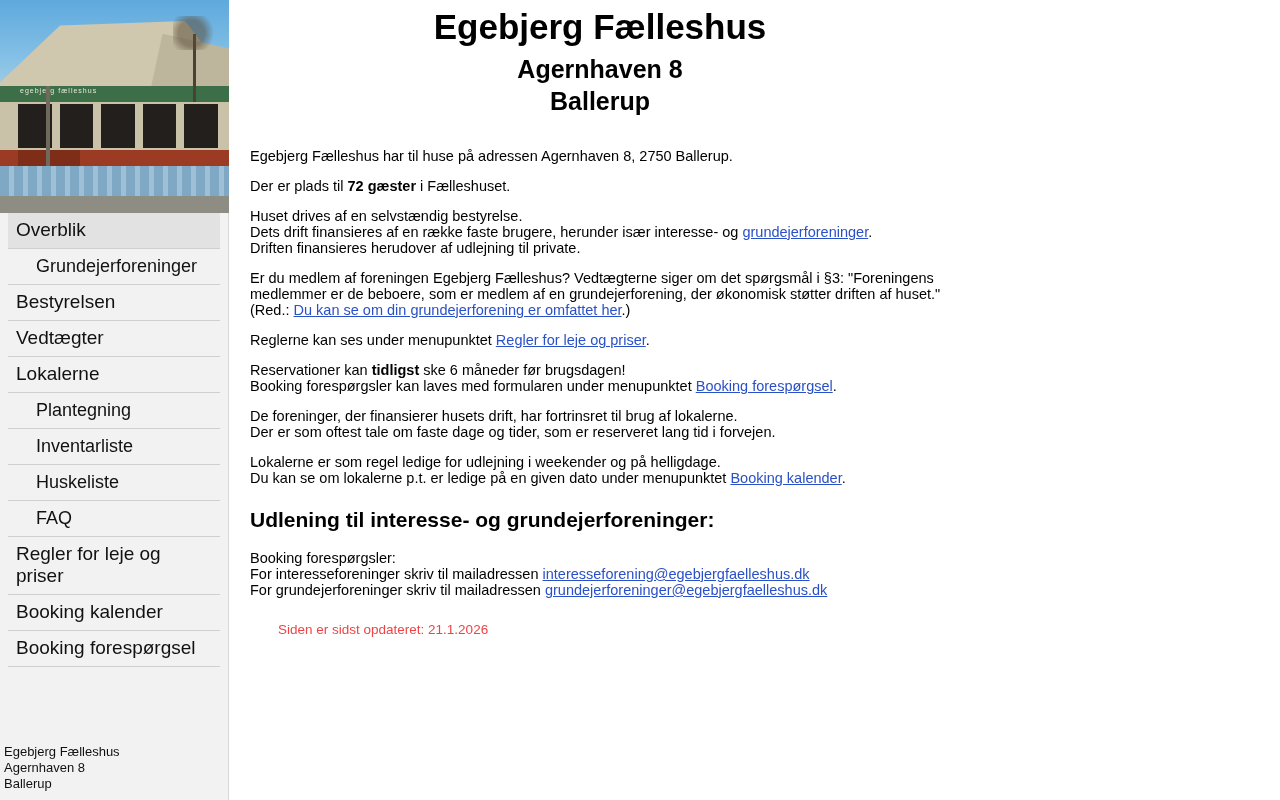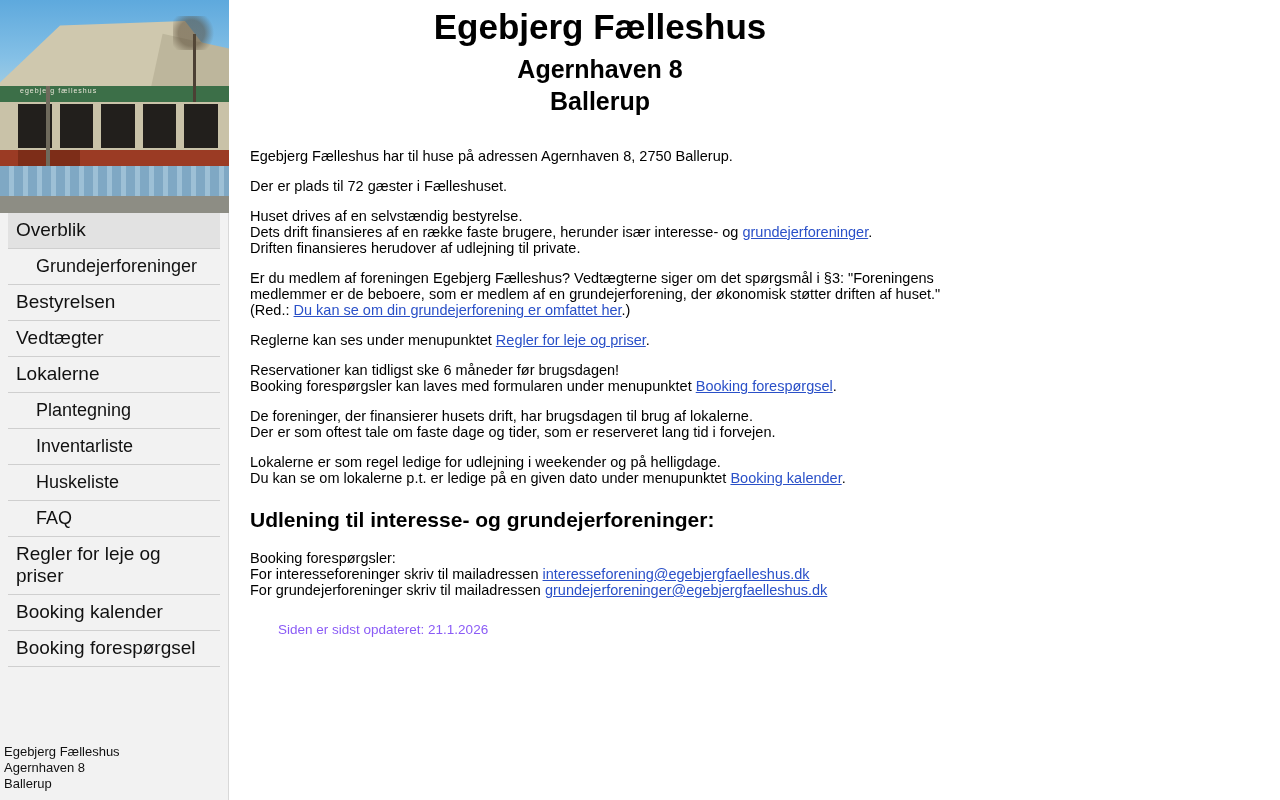--- a/index.html
+++ b/index.html
@@ -200,23 +200,23 @@
     margin: 22px 0 18px 0;
   }
   a.link {
     color: #2a50c8;
     text-decoration: underline;
   }
   .updated {
     margin-top: 24px;
     margin-left: 28px;
     font-size: 13.5px;
-    color: #8b5cf6;
-  }
-  b { font-weight: normal; }
+    color: #ef4444;
+  }
+  b { font-weight: bold; }
 </style>
 </head>
 <body>
 
 <div class="page">
 
   <div class="sidebar">
 
     <div class="hero">
       <div class="sky"></div>
@@ -317,21 +317,21 @@
       <p>
         <span>Reglerne kan ses under menupunktet </span><a class="link" href="#">Regler for leje og priser</a><span>.</span>
       </p>
 
       <p>
         <span>Reservationer kan </span><b>tidligst</b><span> ske 6 måneder før brugsdagen!</span><br>
         <span>Booking forespørgsler kan laves med formularen under menupunktet </span><a class="link" href="#">Booking forespørgsel</a><span>.</span>
       </p>
 
       <p>
-        <span>De foreninger, der finansierer husets drift, har brugsdagen til brug af lokalerne.</span><br>
+        <span>De foreninger, der finansierer husets drift, har fortrinsret til brug af lokalerne.</span><br>
         <span>Der er som oftest tale om faste dage og tider, som er reserveret lang tid i forvejen.</span>
       </p>
 
       <p>
         <span>Lokalerne er som regel ledige for udlejning i weekender og på helligdage.</span><br>
         <span>Du kan se om lokalerne p.t. er ledige på en given dato under menupunktet </span><a class="link" href="#">Booking kalender</a><span>.</span>
       </p>
 
       <h3 class="section">Udlening til interesse- og grundejerforeninger:</h3>
 

